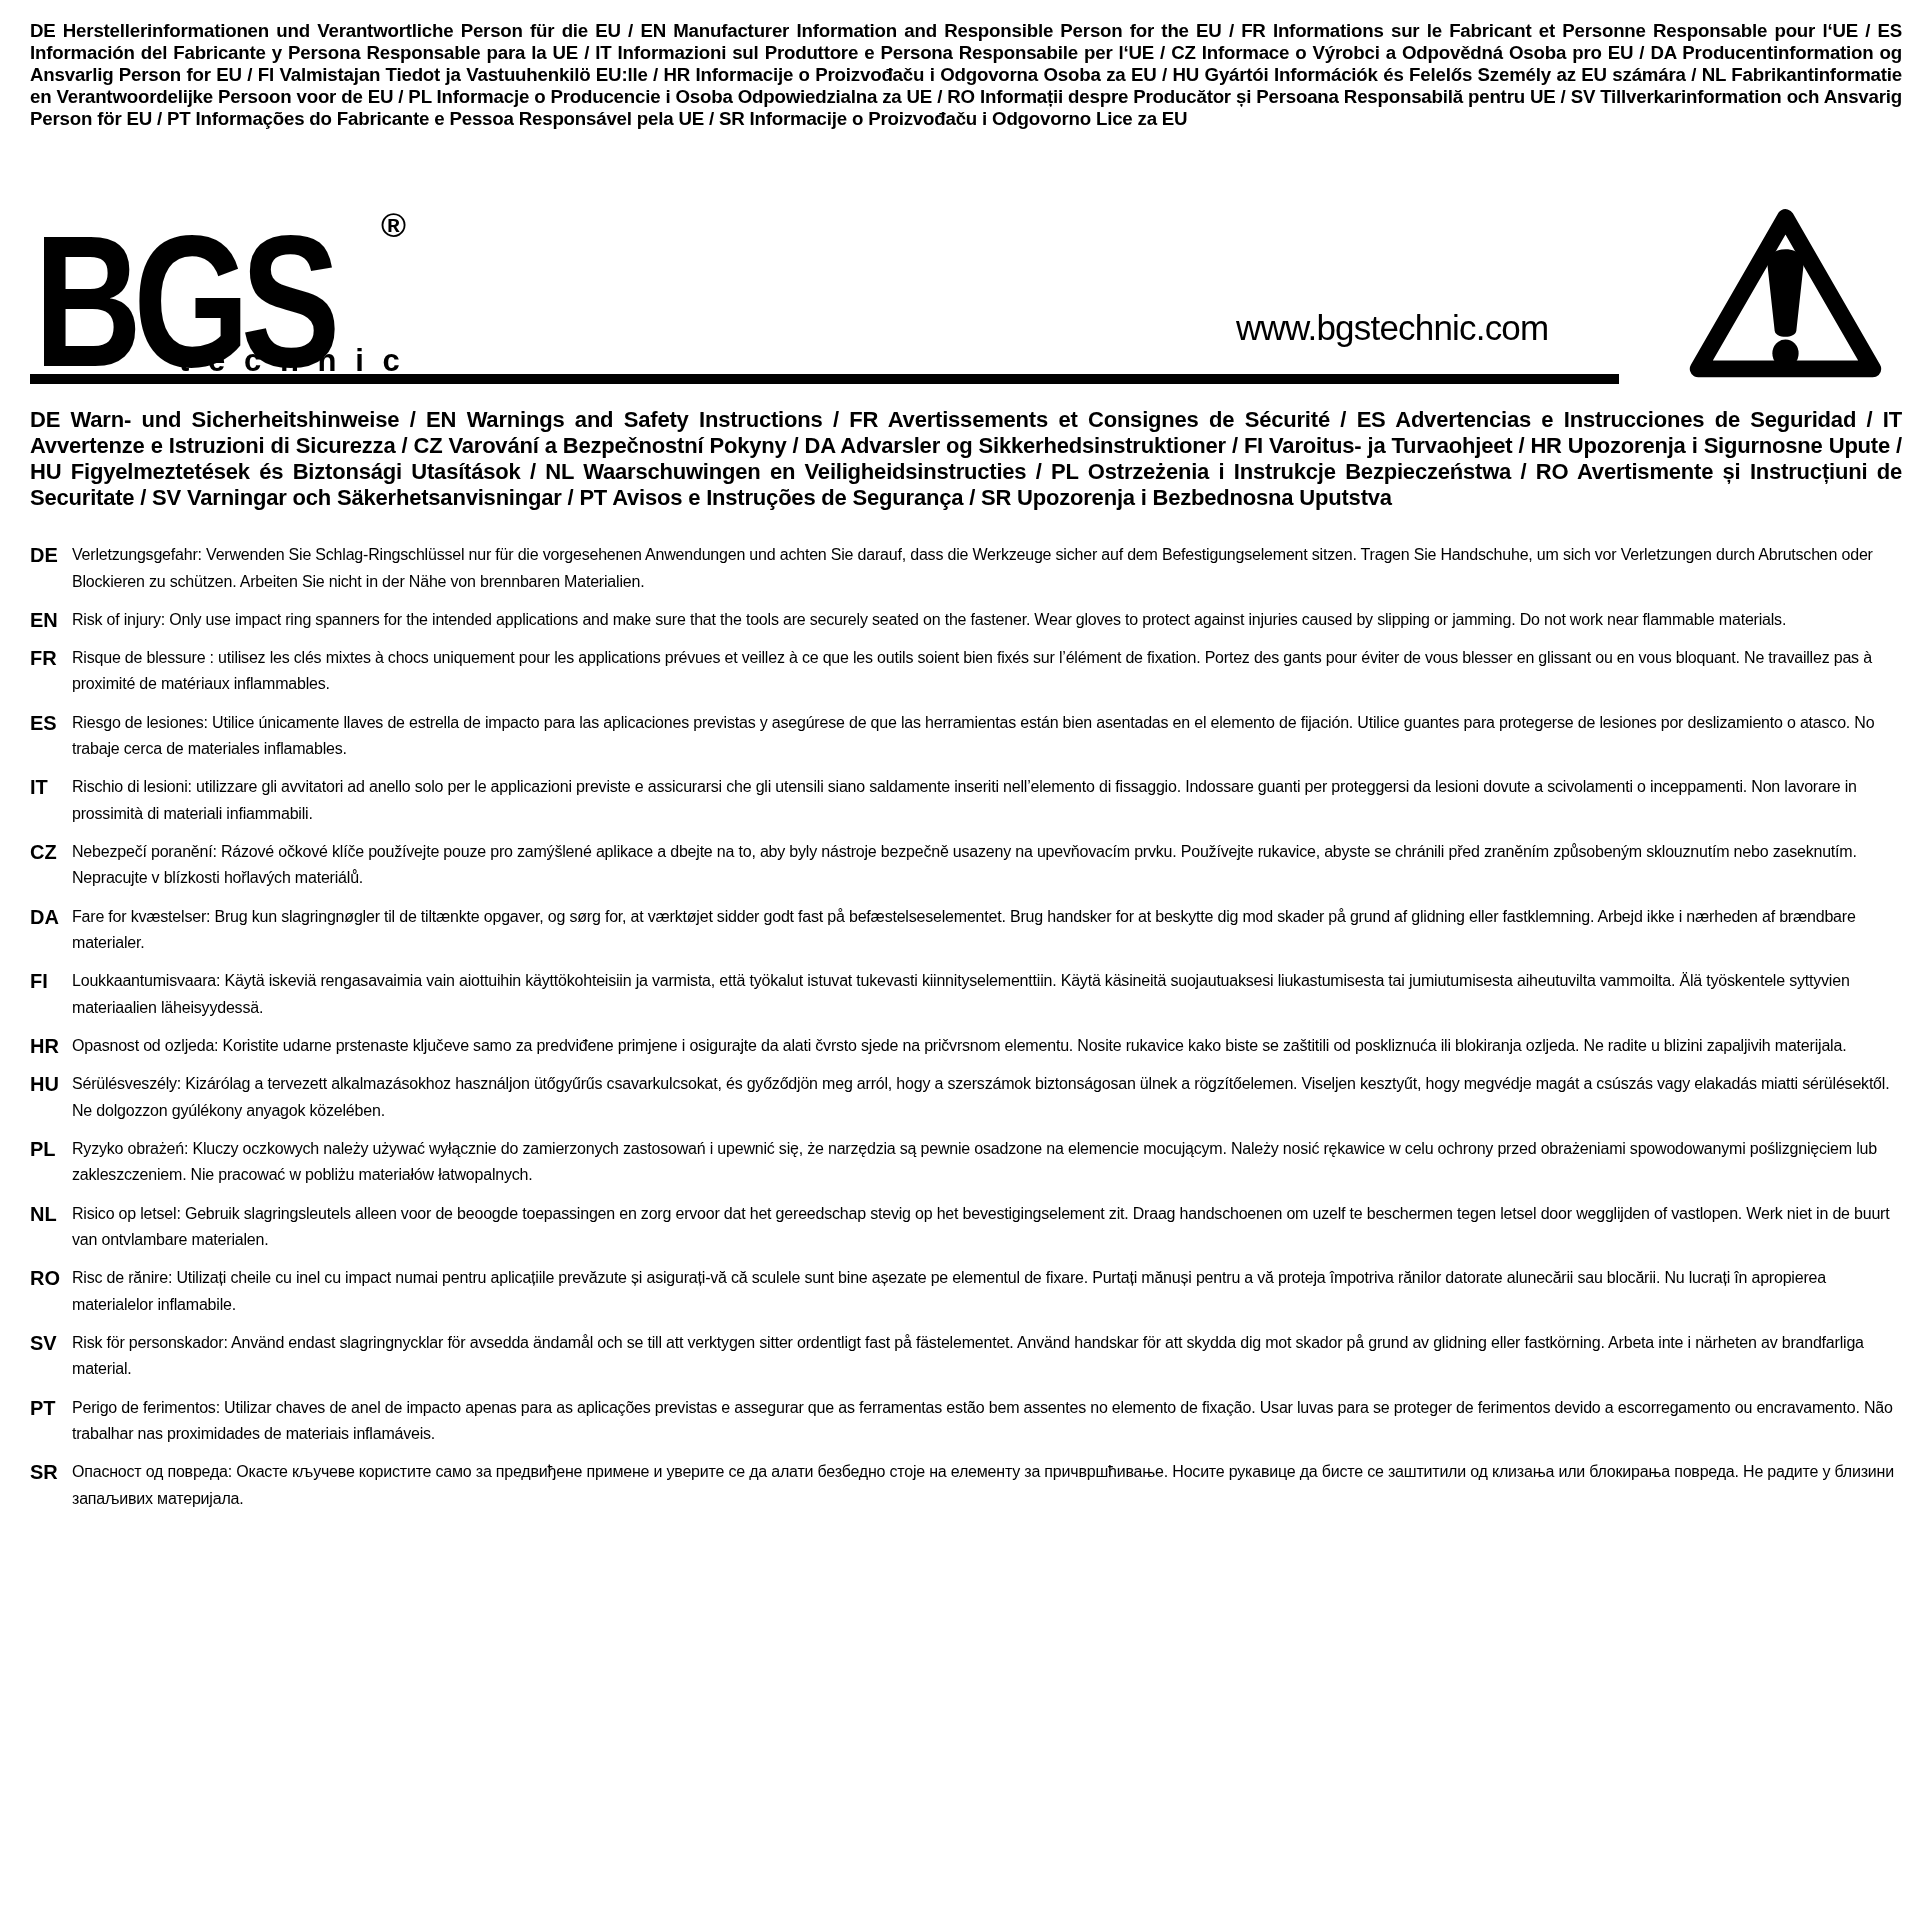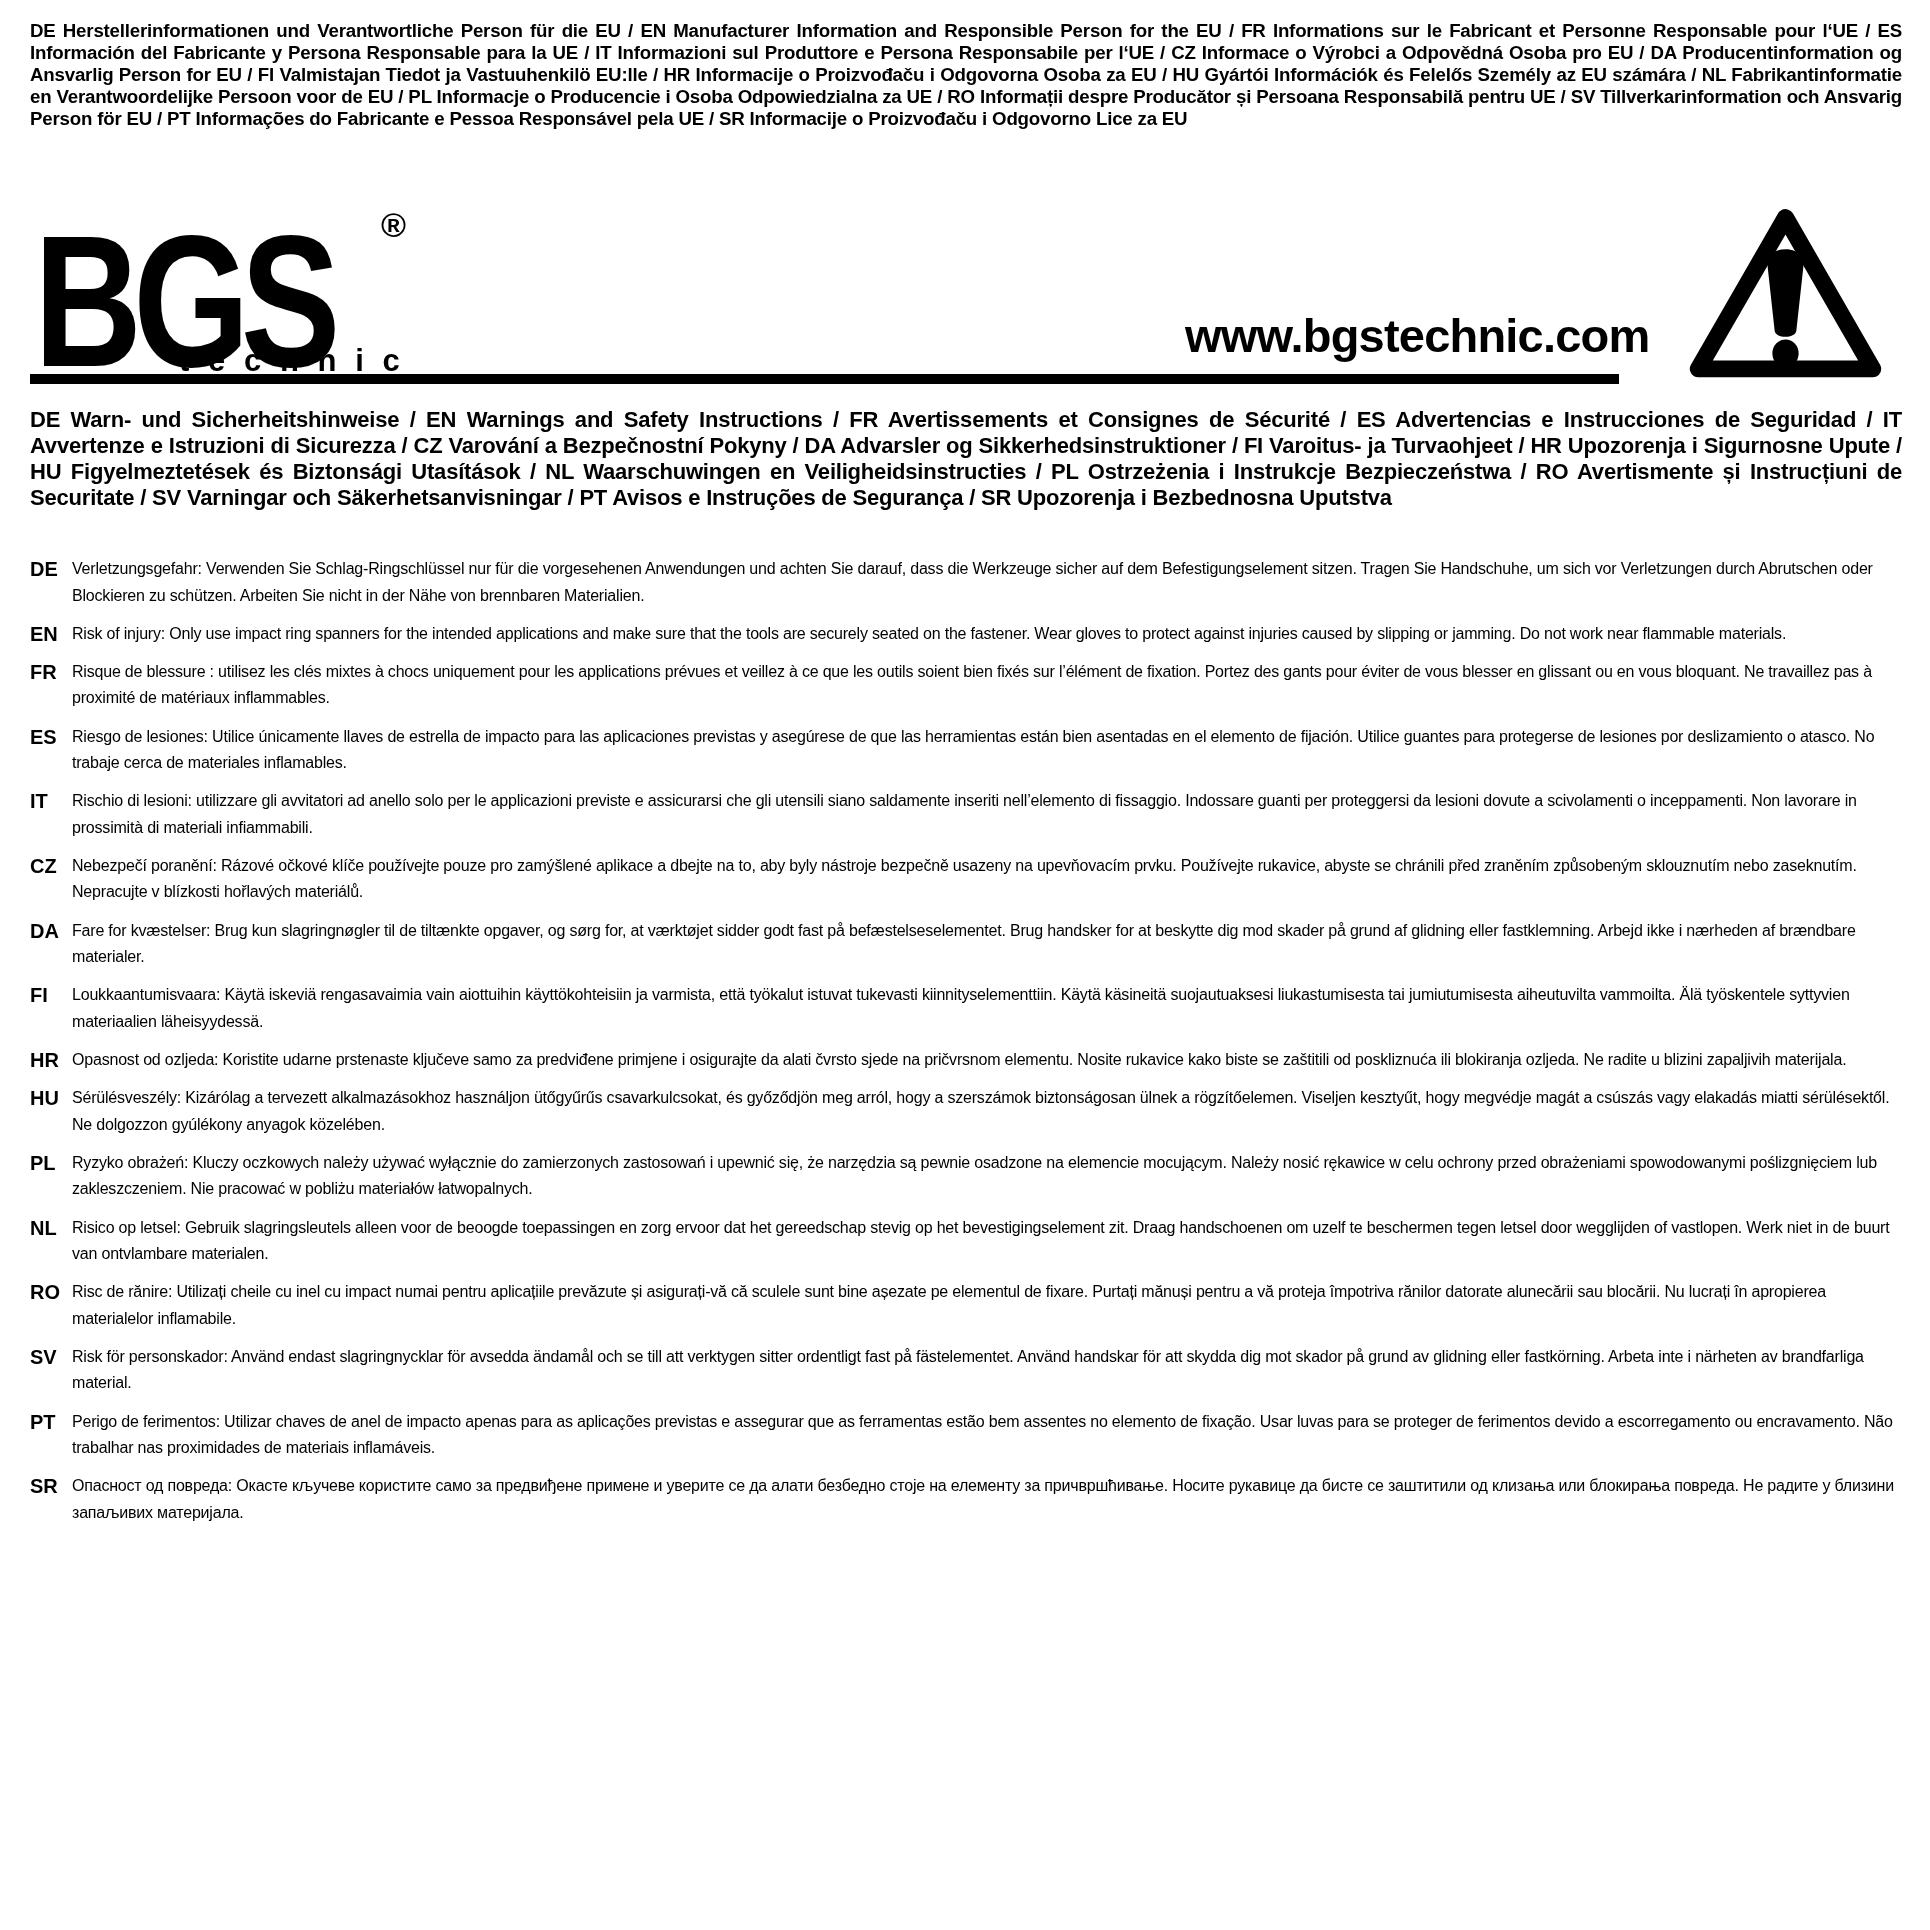--- a/index.html
+++ b/index.html
@@ -51,42 +51,42 @@
   }
   .address-col{
     position:absolute;left:406px;top:31px;
     font-size:28px;line-height:37px;
   }
   .contact-col{
     position:absolute;left:807px;top:31px;
     font-size:28px;line-height:37px;
   }
   .website{
-    position:absolute;left:1155px;top:97px;
-    font-size:47px;font-weight:bold;letter-spacing:-0.8px;
+    position:absolute;left:1206px;top:97px;
+    font-size:35px;font-weight:normal;letter-spacing:-0.8px;
   }
   .divider{
     position:absolute;left:0;bottom:0;
     width:1589px;height:10px;background:#000;
   }
   .warning-triangle{
     position:absolute;left:1655px;top:-4.7px;
     width:201px;height:176px;
   }
   
   .warn-header{
     margin-top:23px;
     font-weight:bold;
     font-size:22px;line-height:26px;
     text-align:justify;
     letter-spacing:-0.2px;
   }
   
   .safety-list{
-    margin-top:45px;
+    margin-top:31px;
   }
   .safety-item{
     display:flex;
     margin-bottom:11.7px;
   }
   .safety-item .code{
     flex:0 0 42px;
     font-weight:bold;
     font-size:20px;line-height:26.5px;
   }

